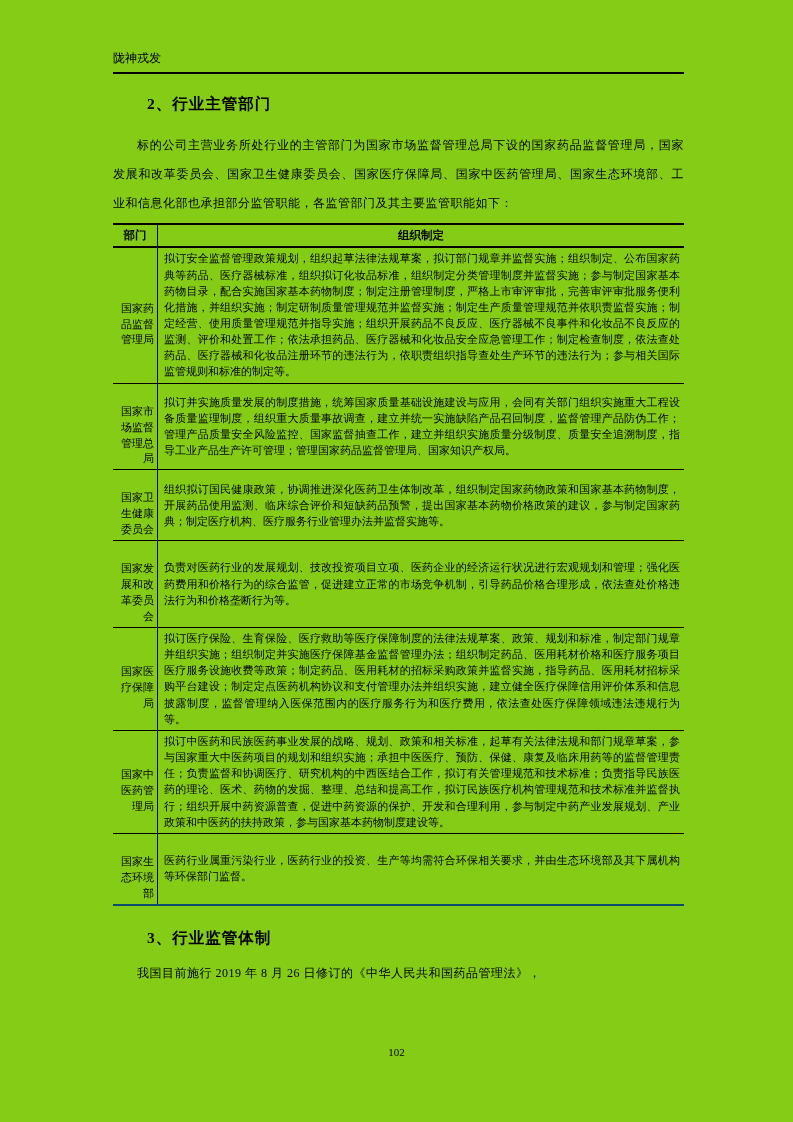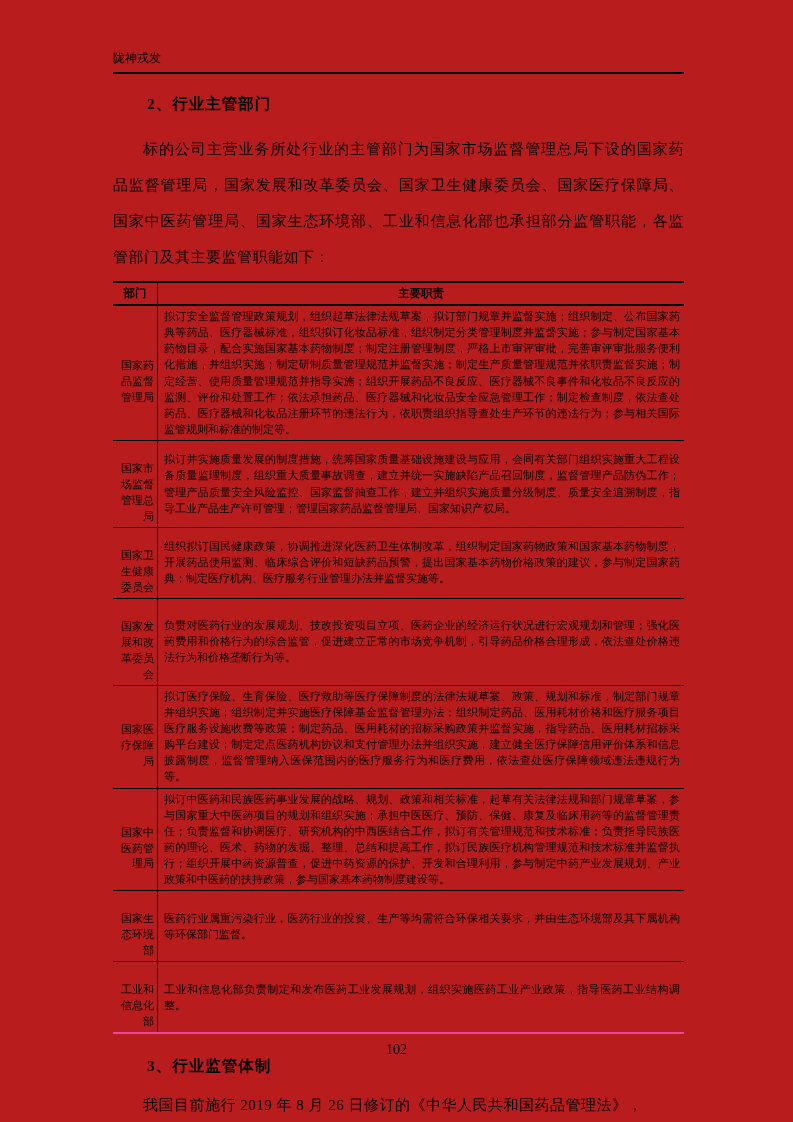--- a/index.html
+++ b/index.html
@@ -5,21 +5,21 @@
   html, body {
     margin: 0;
     padding: 0;
     background: #ffffff;
   }
   .page {
     position: relative;
     width: 793px;
     height: 1122px;
     margin: 0 auto;
-    background: #b91c1c;
+    background: #84cc16;
     color: #000000;
     font-family: "Liberation Serif", "DejaVu Serif", serif;
     box-sizing: border-box;
     padding: 50px 109px 0 113px;
     overflow: hidden;
   }
   .page-header {
     display: flex;
     justify-content: space-between;
     align-items: flex-end;
@@ -38,36 +38,36 @@
     margin: 22px 0 10px 0;
   }
   .subheading {
     font-size: 15px;
     font-weight: bold;
     margin: 24px 0 10px 0;
     padding-left: 2em;
     letter-spacing: 0.5px;
   }
   .body-text {
-    font-size: 15px;
+    font-size: 12px;
     line-height: 2.4;
     text-indent: 2em;
     text-align: justify;
     text-justify: inter-character;
     margin: 0 0 6px 0;
     letter-spacing: 0.5px;
   }
   .body-text.last {
     margin-top: 4px;
   }
   table.dept-table {
     width: 100%;
     border-collapse: collapse;
     border-top: 2px solid #000;
-    border-bottom: 2px solid #ec4899;
+    border-bottom: 2px solid #0c4a6e;
     font-size: 11px;
     table-layout: fixed;
   }
   table.dept-table th {
     font-size: 11.5px;
     font-weight: bold;
     text-align: center;
     padding: 3px 2px;
     border-bottom: 2px solid #000;
   }
@@ -91,41 +91,41 @@
     line-height: 1.47;
     text-align: justify;
     text-justify: inter-character;
   }
   .page-number {
     position: absolute;
     left: 0;
     right: 0;
     bottom: 64px;
     text-align: center;
-    font-size: 14px;
+    font-size: 11px;
   }
 </style>
 </head>
 <body>
 
 <div class="page">
 
   <div class="page-header">
     <span>陇神戎发</span>
   </div>
 
   <div class="heading">2、行业主管部门</div>
 
   <p class="body-text">标的公司主营业务所处行业的主管部门为国家市场监督管理总局下设的国家药品监督管理局，国家发展和改革委员会、国家卫生健康委员会、国家医疗保障局、国家中医药管理局、国家生态环境部、工业和信息化部也承担部分监管职能，各监管部门及其主要监管职能如下：</p>
 
   <table class="dept-table">
     <thead>
       <tr>
         <th class="col-dept">部门</th>
-        <th>主要职责</th>
+        <th>组织制定</th>
       </tr>
     </thead>
     <tbody>
 
         <tr>
           <td class="dept-cell">国家药品监督管理局</td>
           <td class="duty-cell">拟订安全监督管理政策规划，组织起草法律法规草案，拟订部门规章并监督实施；组织制定、公布国家药典等药品、医疗器械标准，组织拟订化妆品标准，组织制定分类管理制度并监督实施；参与制定国家基本药物目录，配合实施国家基本药物制度；制定注册管理制度，严格上市审评审批，完善审评审批服务便利化措施，并组织实施；制定研制质量管理规范并监督实施；制定生产质量管理规范并依职责监督实施；制定经营、使用质量管理规范并指导实施；组织开展药品不良反应、医疗器械不良事件和化妆品不良反应的监测、评价和处置工作；依法承担药品、医疗器械和化妆品安全应急管理工作；制定检查制度，依法查处药品、医疗器械和化妆品注册环节的违法行为，依职责组织指导查处生产环节的违法行为；参与相关国际监管规则和标准的制定等。</td>
         </tr>
 
         <tr>
@@ -151,24 +151,20 @@
         <tr>
           <td class="dept-cell">国家中医药管理局</td>
           <td class="duty-cell">拟订中医药和民族医药事业发展的战略、规划、政策和相关标准，起草有关法律法规和部门规章草案，参与国家重大中医药项目的规划和组织实施；承担中医医疗、预防、保健、康复及临床用药等的监督管理责任；负责监督和协调医疗、研究机构的中西医结合工作，拟订有关管理规范和技术标准；负责指导民族医药的理论、医术、药物的发掘、整理、总结和提高工作，拟订民族医疗机构管理规范和技术标准并监督执行；组织开展中药资源普查，促进中药资源的保护、开发和合理利用，参与制定中药产业发展规划、产业政策和中医药的扶持政策，参与国家基本药物制度建设等。</td>
         </tr>
 
         <tr>
           <td class="dept-cell">国家生态环境部</td>
           <td class="duty-cell">医药行业属重污染行业，医药行业的投资、生产等均需符合环保相关要求，并由生态环境部及其下属机构等环保部门监督。</td>
         </tr>
 
-        <tr>
-          <td class="dept-cell">工业和信息化部</td>
-          <td class="duty-cell">工业和信息化部负责制定和发布医药工业发展规划，组织实施医药工业产业政策，指导医药工业结构调整。</td>
-        </tr>
       </tbody>
   </table>
 
   <div class="heading tight">3、行业监管体制</div>
 
 
   <p class="body-text last">我国目前施行 2019 年 8 月 26 日修订的《中华人民共和国药品管理法》，</p>
 
   <div class="page-number">102</div>
 

